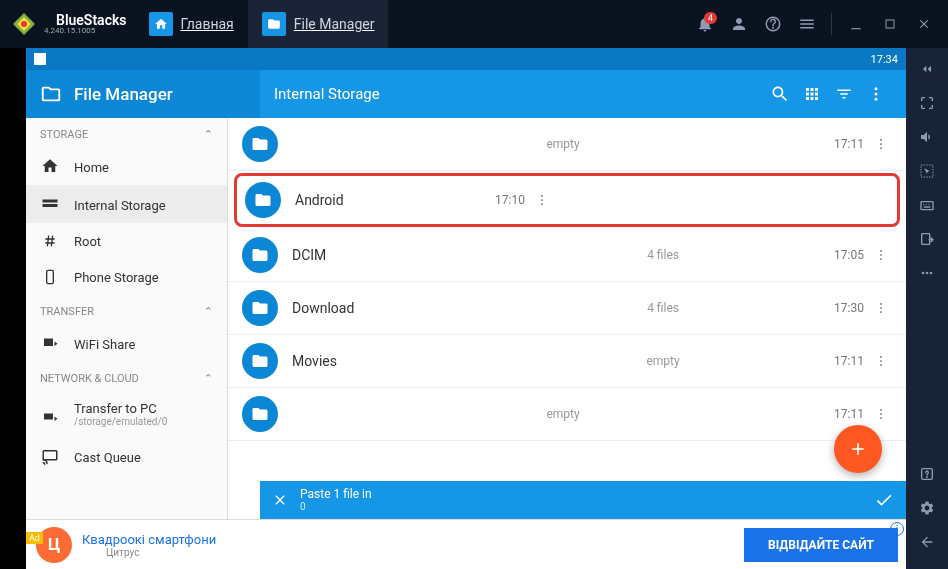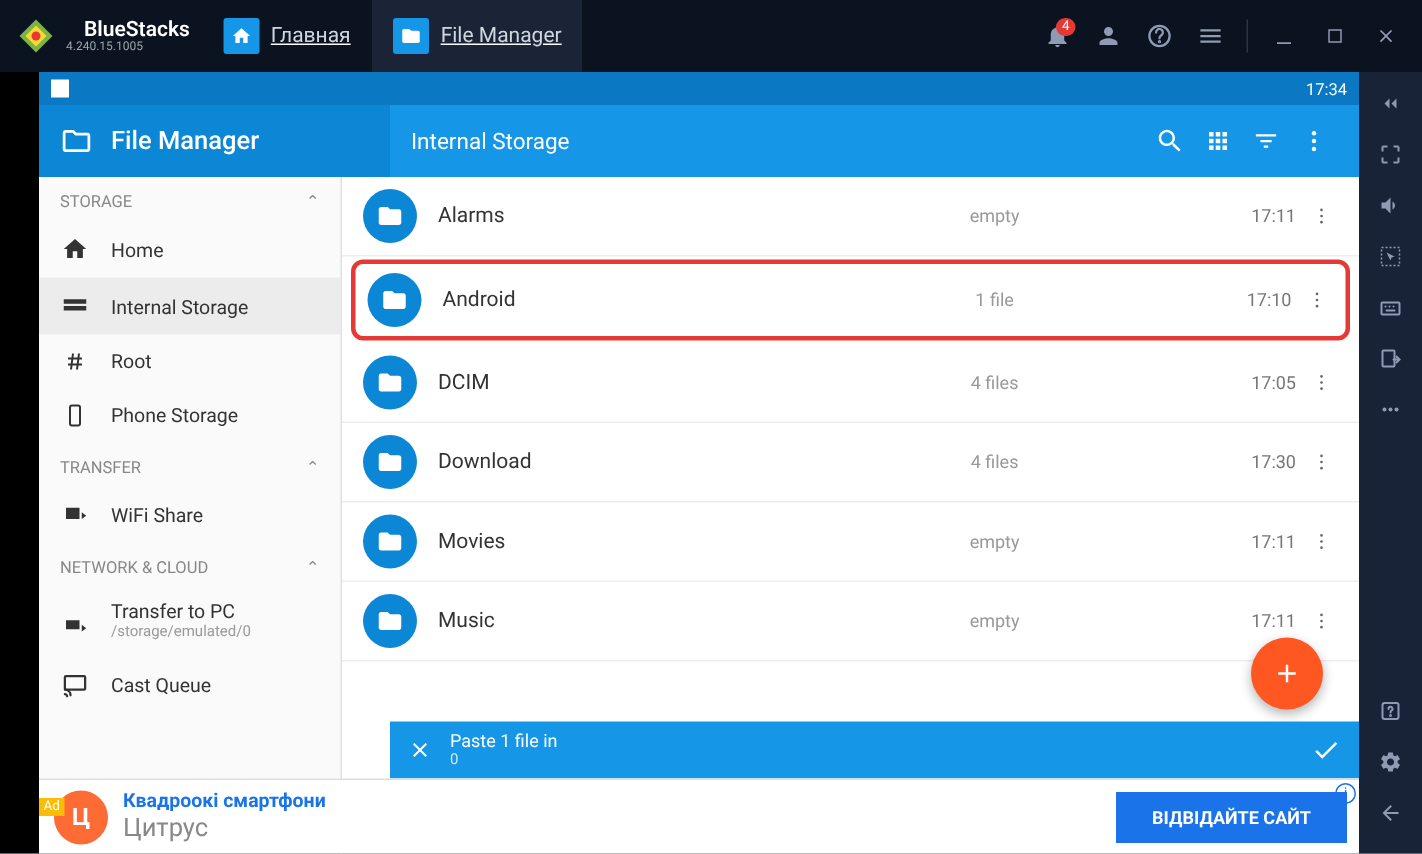--- a/index.html
+++ b/index.html
@@ -69,22 +69,22 @@
 .paste-bar { position:absolute; left:234px; right:0; bottom:50px; height:38px; background:#1696e6; color:#fff; display:flex; align-items:center; padding:4px 12px; font-size:12px; }
 .paste-bar .pclose { margin-right:12px; cursor:pointer; }
 .paste-bar .ptext { flex:1; line-height:1.2; }
 .paste-bar .pcheck { cursor:pointer; }
 
 
 .ad-bar { position:absolute; left:0; right:0; bottom:0; height:50px; background:#fff; display:flex; align-items:center; border-top:1px solid #ddd; }
 .ad-badge { position:absolute; left:0; top:12px; background:#fbbc04; color:#fff; font-size:9px; padding:1px 3px; }
 .ad-logo { width:36px; height:36px; border-radius:50%; background:#ff6b35; color:#fff; display:flex; align-items:center; justify-content:center; font-weight:bold; margin:0 10px; }
 .ad-text { flex:1; }
-.ad-title { color:#1a73e8; font-size:13px; font-weight:700; }
-.ad-sub { color:#888; font-size:17px; }
+.ad-title { color:#1a73e8; font-size:13px; font-weight:400; }
+.ad-sub { color:#888; font-size:10px;margin-left:24px; }
 .ad-btn { background:#1a73e8; color:#fff; padding:10px 24px; font-size:12px; font-weight:700; cursor:pointer; margin-right:8px; }
 .ad-x { position:absolute; right:2px; top:2px; width:14px; height:14px; border:1px solid #1a73e8; color:#1a73e8; font-size:10px; display:flex; align-items:center; justify-content:center; cursor:pointer; border-radius:50%; }
 
 svg { display:block; }
 </style>
 </head>
 <body>
 
 <div class="titlebar">
   <div class="logo-wrap">
@@ -346,39 +346,37 @@
       </div>
     </div>
 
     <div class="file-area" id="file-list">
         <div class="file-item">
     <div class="folder-icon">
       <svg width="18" height="18" viewBox="0 0 24 24" fill="#fff">
               <path d="M10 4H4c-1.1 0-2 .9-2 2v12c0 1.1.9 2 2 2h16c1.1 0 2-.9 2-2V8c0-1.1-.9-2-2-2h-8l-2-2z"></path>
             </svg>
     </div>
-    <div class="file-name">Alarms</div>
     <div class="file-meta">empty</div>
     <div class="file-time">17:11</div>
     <div class="file-more">
       <svg width="14" height="14" viewBox="0 0 24 24" fill="#666">
               <circle cx="12" cy="5" r="1.5"></circle>
               <circle cx="12" cy="12" r="1.5"></circle>
               <circle cx="12" cy="19" r="1.5"></circle>
             </svg>
     </div>
         </div>
         <div class="file-item highlight">
     <div class="folder-icon">
       <svg width="18" height="18" viewBox="0 0 24 24" fill="#fff">
               <path d="M10 4H4c-1.1 0-2 .9-2 2v12c0 1.1.9 2 2 2h16c1.1 0 2-.9 2-2V8c0-1.1-.9-2-2-2h-8l-2-2z"></path>
             </svg>
     </div>
     <div class="file-name">Android</div>
-    <div class="file-meta">1 file</div>
     <div class="file-time">17:10</div>
     <div class="file-more">
       <svg width="14" height="14" viewBox="0 0 24 24" fill="#666">
               <circle cx="12" cy="5" r="1.5"></circle>
               <circle cx="12" cy="12" r="1.5"></circle>
               <circle cx="12" cy="19" r="1.5"></circle>
             </svg>
     </div>
         </div>
         <div class="file-item">
@@ -431,21 +429,20 @@
               <circle cx="12" cy="19" r="1.5"></circle>
             </svg>
     </div>
         </div>
         <div class="file-item">
     <div class="folder-icon">
       <svg width="18" height="18" viewBox="0 0 24 24" fill="#fff">
               <path d="M10 4H4c-1.1 0-2 .9-2 2v12c0 1.1.9 2 2 2h16c1.1 0 2-.9 2-2V8c0-1.1-.9-2-2-2h-8l-2-2z"></path>
             </svg>
     </div>
-    <div class="file-name">Music</div>
     <div class="file-meta">empty</div>
     <div class="file-time">17:11</div>
     <div class="file-more">
       <svg width="14" height="14" viewBox="0 0 24 24" fill="#666">
               <circle cx="12" cy="5" r="1.5"></circle>
               <circle cx="12" cy="12" r="1.5"></circle>
               <circle cx="12" cy="19" r="1.5"></circle>
             </svg>
     </div>
         </div>

